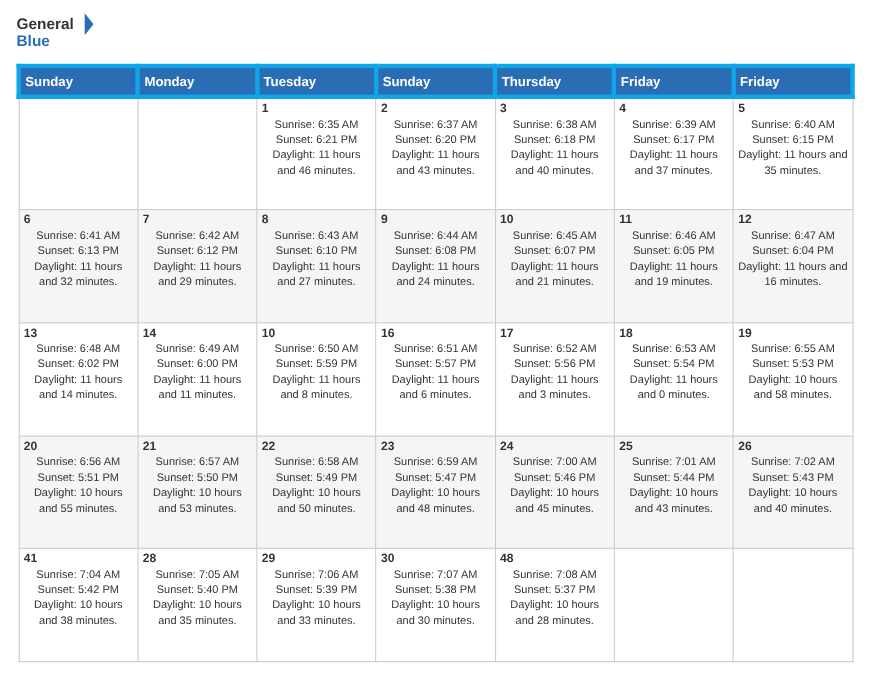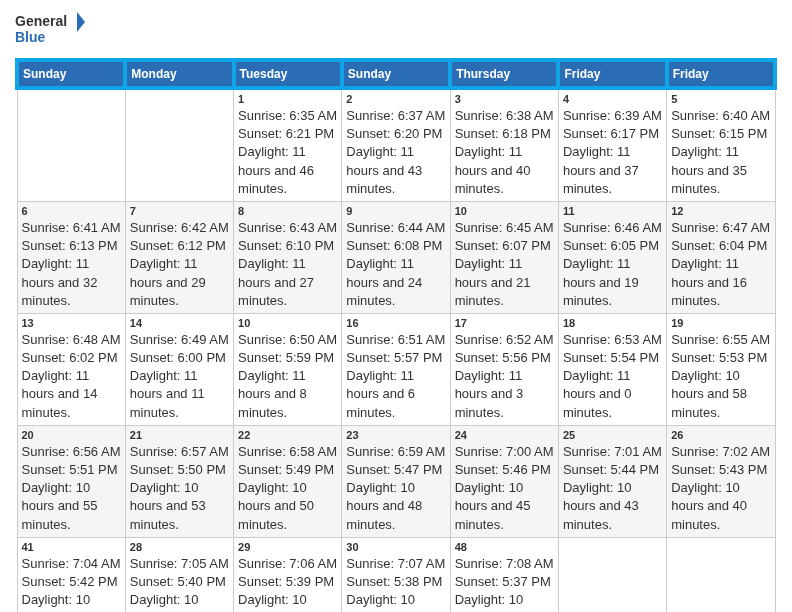--- a/index.html
+++ b/index.html
@@ -68,23 +68,24 @@
     .calendar tr:nth-child(even) td {
       background: #f5f5f5;
     }
     .day-num {
       font-size: 11px;
       font-weight: bold;
       display: block;
       margin-bottom: 2px;
     }
     .day-info {
-      font-size: 13px;
+      font-size: 10px;
       line-height: 1.4;
       color: #333;
+      text-align: center;
     }
     .empty-cell {
       background: #fff !important;
     }
   </style>
 </head>
 <body>
 
 <div class="page">
   <div class="header">

